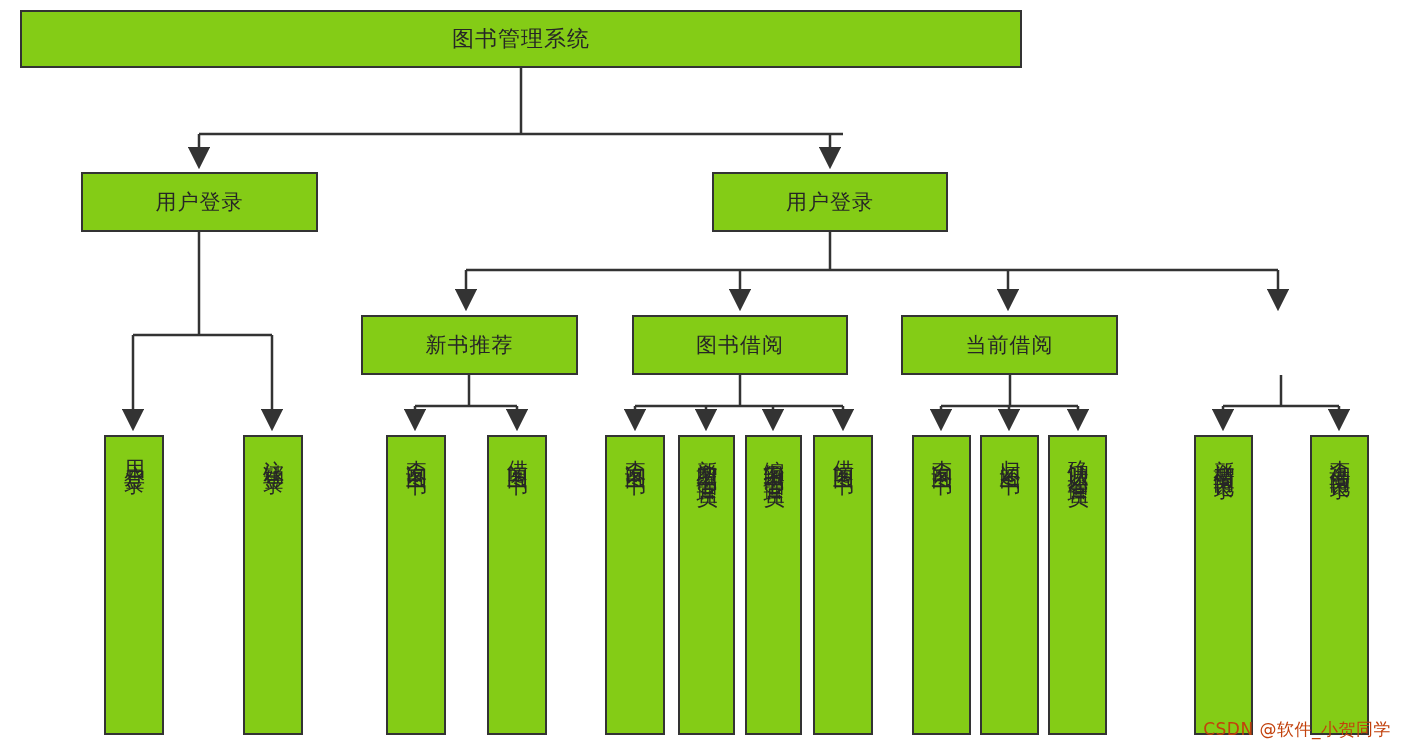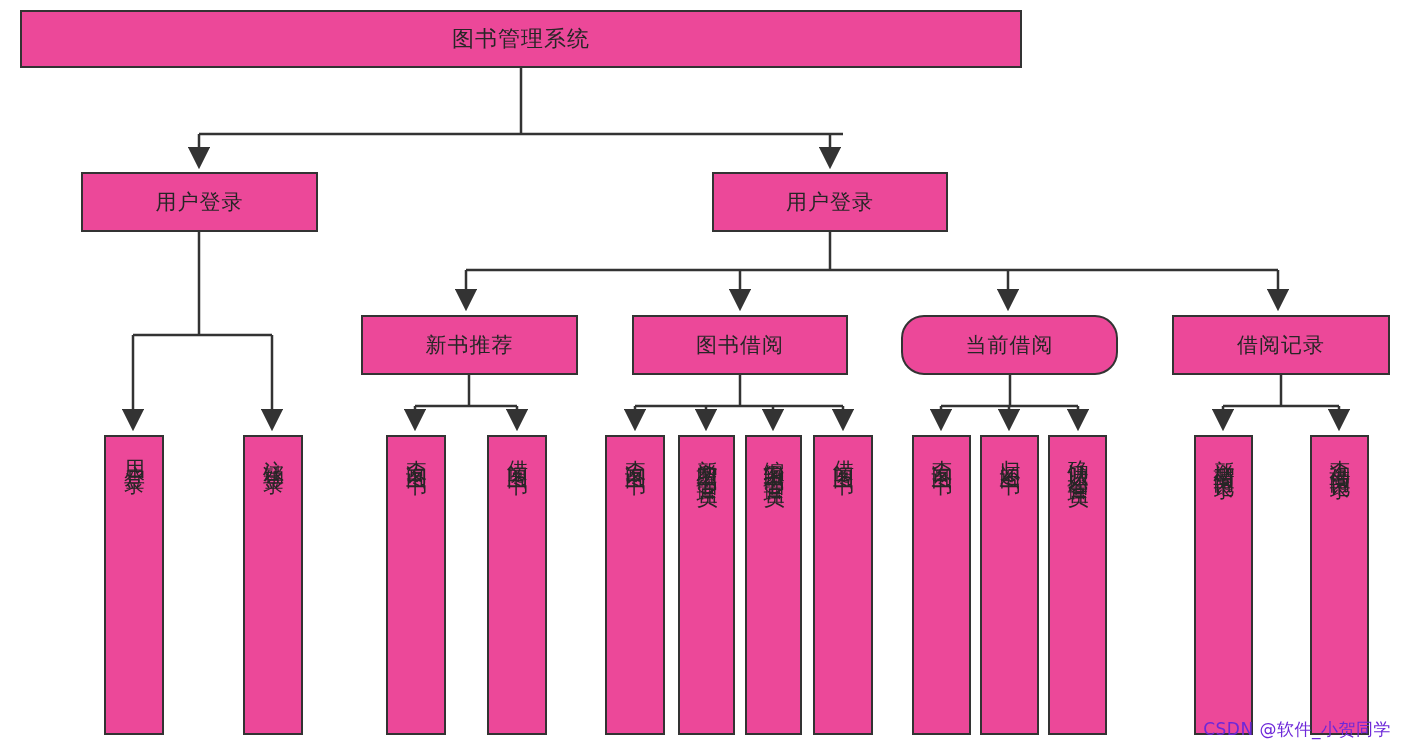--- a/index.html
+++ b/index.html
@@ -9,21 +9,21 @@
     font-family:"DejaVu Sans","Liberation Sans",sans-serif;
     overflow:hidden;
     position:relative;
   }
   #canvas{position:absolute;inset:0;width:1405px;height:747px;}
   svg.lines{position:absolute;left:0;top:0;width:1405px;height:747px;pointer-events:none;}
 
   .node{
     position:absolute;
     box-sizing:border-box;
-    background:#ec4899;
+    background:#84cc16;
     border:2.5px solid #333333;
     display:flex;
     align-items:center;
     justify-content:center;
     color:#262626;
   }
   .node .lbl{
     display:block;
     text-align:center;
     line-height:1.15;
@@ -49,21 +49,21 @@
     white-space:nowrap;
     text-align:left;
   }
   .leaf.tall .lbl{letter-spacing:4px;}
 
   .watermark{
     position:absolute;
     right:14px;
     bottom:6px;
     font-size:17px;
-    color:#6d28d9;
+    color:#c2410c;
     letter-spacing:0.5px;
     white-space:nowrap;
     font-family:"DejaVu Sans","Liberation Sans",sans-serif;
   }
 </style>
 </head>
 <body>
 
 <div id="canvas">
 
@@ -127,25 +127,22 @@
   <div class="node h-node" style="left:712px;top:172px;width:236px;height:60px;">
     <span class="lbl">用户登录</span>
   </div>
 
   <div class="node h-node" style="left:361px;top:315px;width:217px;height:60px;justify-content:center;">
     <span class="lbl">新书推荐</span>
   </div>
   <div class="node h-node" style="left:632px;top:315px;width:216px;height:60px;">
     <span class="lbl">图书借阅</span>
   </div>
-  <div class="node h-node" style="left:901px;top:315px;width:217px;height:60px;border-radius:23px;">
+  <div class="node h-node" style="left:901px;top:315px;width:217px;height:60px;">
     <span class="lbl">当前借阅</span>
-  </div>
-  <div class="node h-node" style="left:1172px;top:315px;width:218px;height:60px;">
-    <span class="lbl">借阅记录</span>
   </div>
 
   <div class="node leaf" style="left:104px;top:435px;width:60px;height:300px;">
     <span class="lbl">用户登录</span>
   </div>
   <div class="node leaf" style="left:243px;top:435px;width:60px;height:300px;">
     <span class="lbl">注销登录</span>
   </div>
 
   <div class="node leaf" style="left:386px;top:435px;width:60px;height:300px;">

